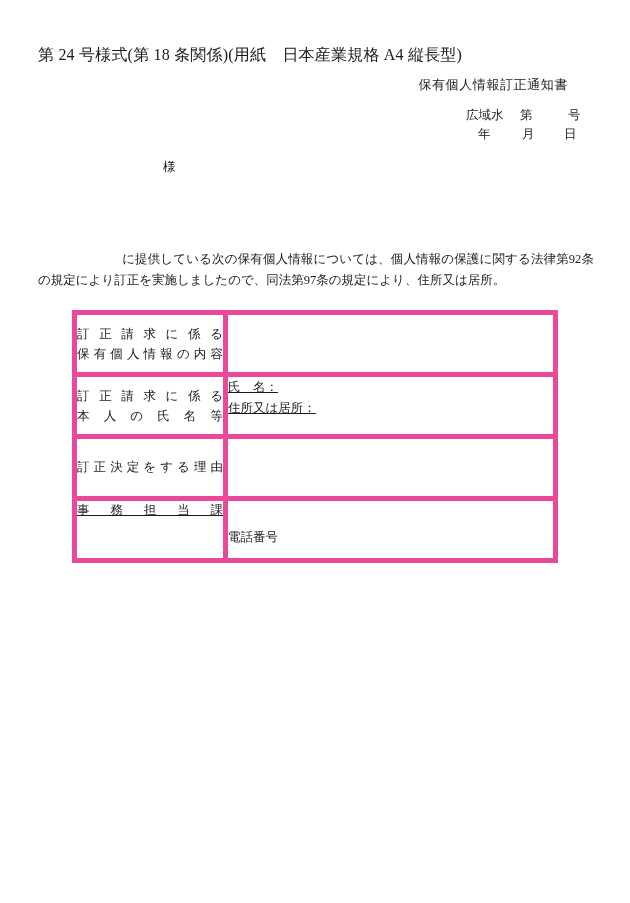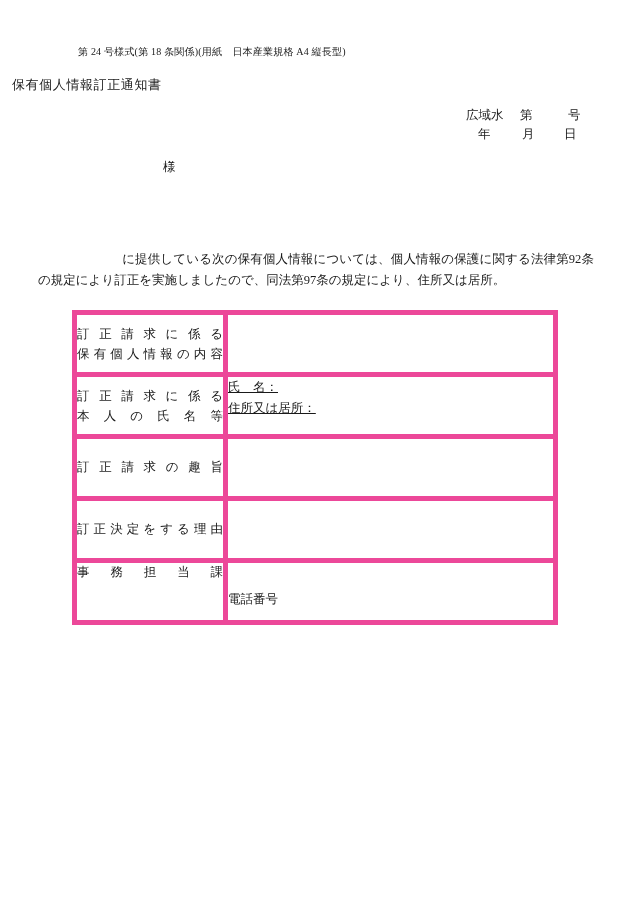--- a/index.html
+++ b/index.html
@@ -21,31 +21,30 @@
     inset: 0;
     width: 630px;
     height: 903px;
   }
 
   
   .form-no {
     position: absolute;
     left: 38px;
     top: 45px;
-    font-size: 10px;
+    font-size: 16px;
     letter-spacing: 0.2px;
     white-space: nowrap;
-    margin-left: 40px;
   }
   .doc-title {
     position: absolute;
-    left: 12px;
+    left: 0;
     top: 76px;
     width: 568px;
-    text-align: left;
+    text-align: right;
     font-size: 13px;
     letter-spacing: 0.6px;
   }
 
   
   .number-block {
     position: absolute;
     right: 42px;
     top: 106px;
     font-size: 12.5px;
@@ -122,21 +121,21 @@
     vertical-align: middle;
   }
   .form-table col.c-label { width: 151px; }
   .form-table col.c-value { width: 330px; }
 
   .lbl-cell {
     height: 57px;
     padding: 0 12px;
   }
   .lbl-cell.tall { height: 57px; }
-  .lbl-cell.top-align { vertical-align: top; padding-top: 0; }
+  .lbl-cell.top-align { vertical-align: top; padding-top: 0; text-decoration: underline; }
 
   .jtext {
     display: block;
     text-align: justify;
     text-align-last: justify;
     line-height: 19px;
     white-space: nowrap;
   }
   .jtext.two-line { line-height: 20px; }
 
@@ -196,39 +195,31 @@
         <td class="lbl-cell">
           <span class="jtext two-line">訂正請求に係る</span>
           <span class="jtext two-line">本人の氏名等</span>
         </td>
         <td class="val-cell top">
           <span class="val-line">氏　名：</span>
           <span class="val-line">住所又は居所：</span>
         </td>
       </tr>
 
+
+
       <tr>
         <td class="lbl-cell tall">
-          <span class="jtext">訂正請求の趣旨</span>
+          <span class="jtext">訂正決定をする理由</span>
         </td>
         <td class="val-cell top">
           <span class="val-line"></span>
         </td>
       </tr>
 
-
-      <tr>
-        <td class="lbl-cell tall">
-          <span class="jtext">訂正決定をする理由</span>
-        </td>
-        <td class="val-cell top">
-          <span class="val-line"></span>
-        </td>
-      </tr>
-
       <tr>
         <td class="lbl-cell tall top-align">
           <span class="jtext">事務担当課</span>
         </td>
         <td class="val-cell bottom">
           <span class="val-line">電話番号</span>
         </td>
       </tr>
     </tbody>
   </table>

